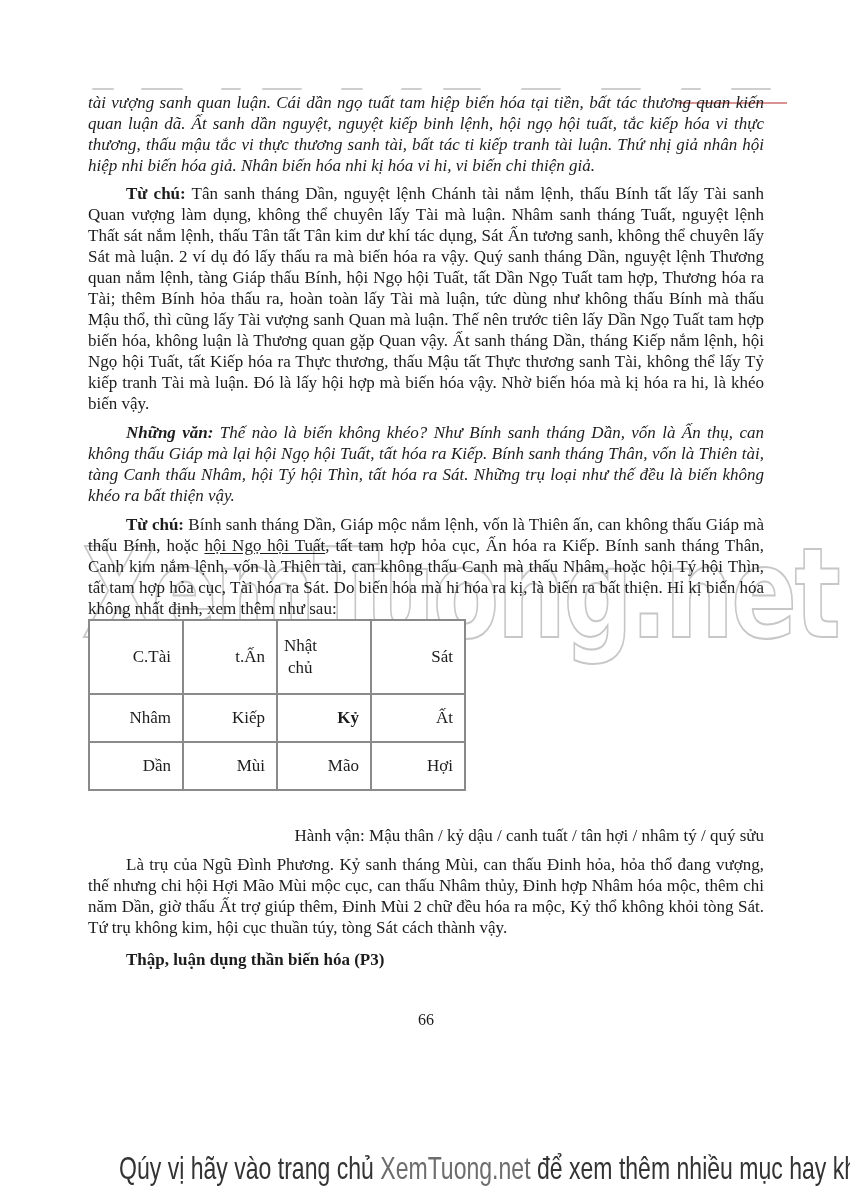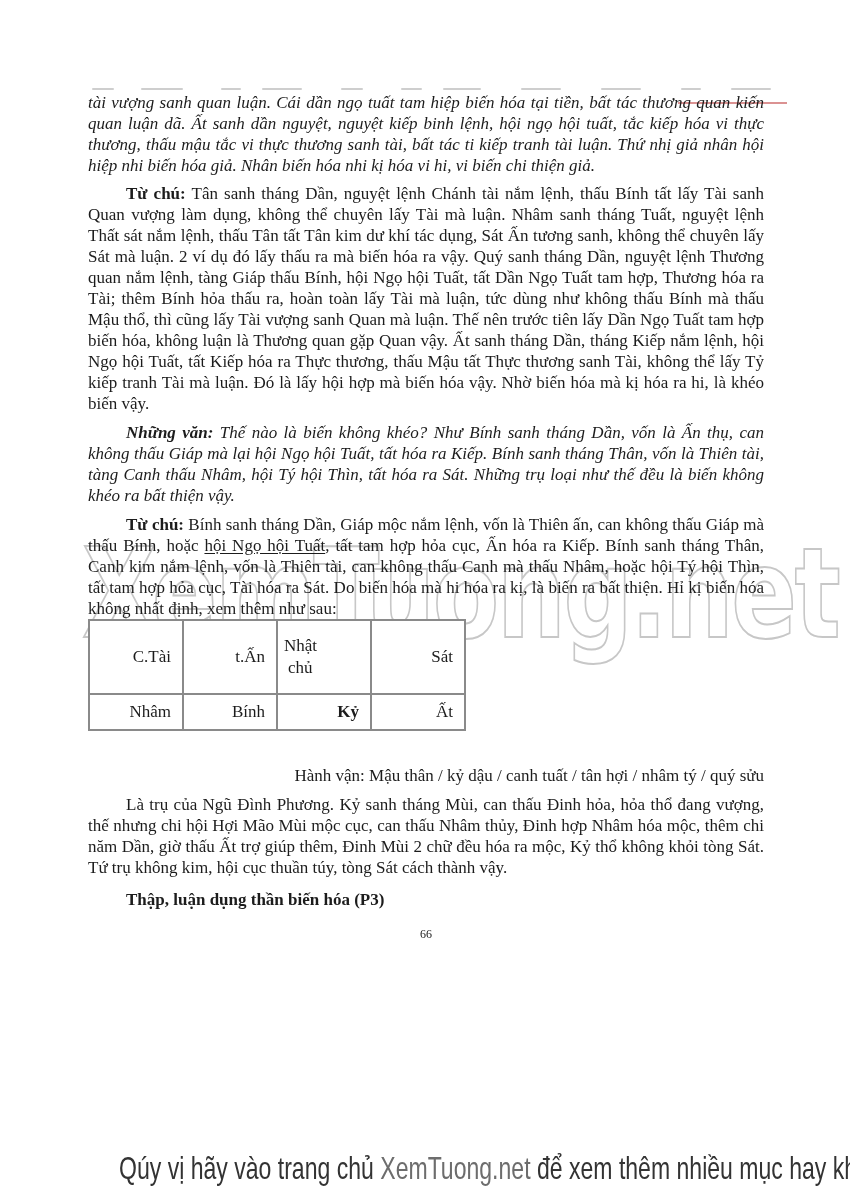--- a/index.html
+++ b/index.html
@@ -57,28 +57,28 @@
   table.pillars td {
     border: 2px solid #8a8a8a;
     text-align: right;
     vertical-align: middle;
     padding: 4px 11px 4px 6px;
     font-size: 17px;
     line-height: 22px;
     background: #fff;
   }
   tr.row-gods td { height: 74px; }
-  tr.row-stems td, tr.row-branches td { height: 36px; }
+  tr.row-stems td, tr.row-branches td { height: 48px; }
   td .line-r { display: block; text-align: left; }
   td .line-l { display: block; text-align: left; padding-left: 4px; }
   .bold { font-weight: bold; }
 
   .hanh-van { margin-top: 34px !important; text-align: right; }
   .heading { font-weight: bold; margin-top: 11px !important; text-align: left; }
-  .page-number { margin-top: 14px; text-align: center; font-size: 12px; }
+  .page-number { margin-top: 39px; text-align: center; font-size: 16px; }
 
   
   .footer {
     position: absolute; left: 0; top: 1145px; width: 850px; z-index: 3;
     text-align: center; white-space: nowrap;
     font-family: "Liberation Sans", sans-serif;
     font-size: 32px; line-height: 46px; color: #333333;
     transform: scaleX(0.72);
     transform-origin: center;
   }
@@ -122,23 +122,29 @@
           <td>C.Tài</td>
           <td>t.Ấn</td>
           <td>
               <span class="line-r">Nhật</span>
               <span class="line-l">chủ</span>
             </td>
           <td>Sát</td>
         </tr>
         <tr class="row-stems">
           <td>Nhâm</td>
-          <td>Bính</td>
+          <td>Kiếp</td>
           <td class="bold">Kỷ</td>
           <td>Ất</td>
+        </tr>
+        <tr class="row-branches">
+          <td>Dần</td>
+          <td>Mùi</td>
+          <td>Mão</td>
+          <td>Hợi</td>
         </tr>
       </tbody>
     </table>
 
     <p class="ind hanh-van">Hành vận: Mậu thân / kỷ dậu / canh tuất / tân hợi / nhâm tý / quý sửu</p>
 
     <p class="ind mt8">Là trụ của Ngũ Đình Phương. Kỷ sanh tháng Mùi, can thấu Đinh hỏa, hỏa thổ đang vượng, thế nhưng chi hội Hợi Mão Mùi mộc cục, can thấu Nhâm thủy, Đinh hợp Nhâm hóa mộc, thêm chi năm Dần, giờ thấu Ất trợ giúp thêm, Đinh Mùi 2 chữ đều hóa ra mộc, Kỷ thổ không khỏi tòng Sát. Tứ trụ không kim, hội cục thuần túy, tòng Sát cách thành vậy.</p>
 
     <p class="ind heading">Thập, luận dụng thần biến hóa (P3)</p>
 

